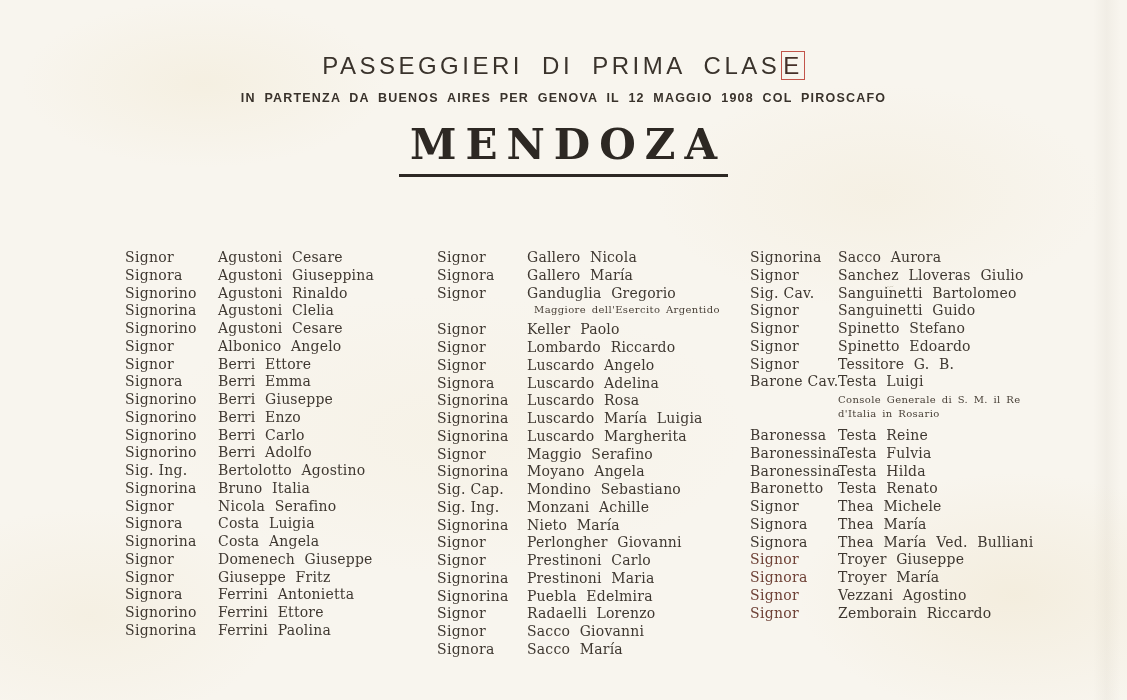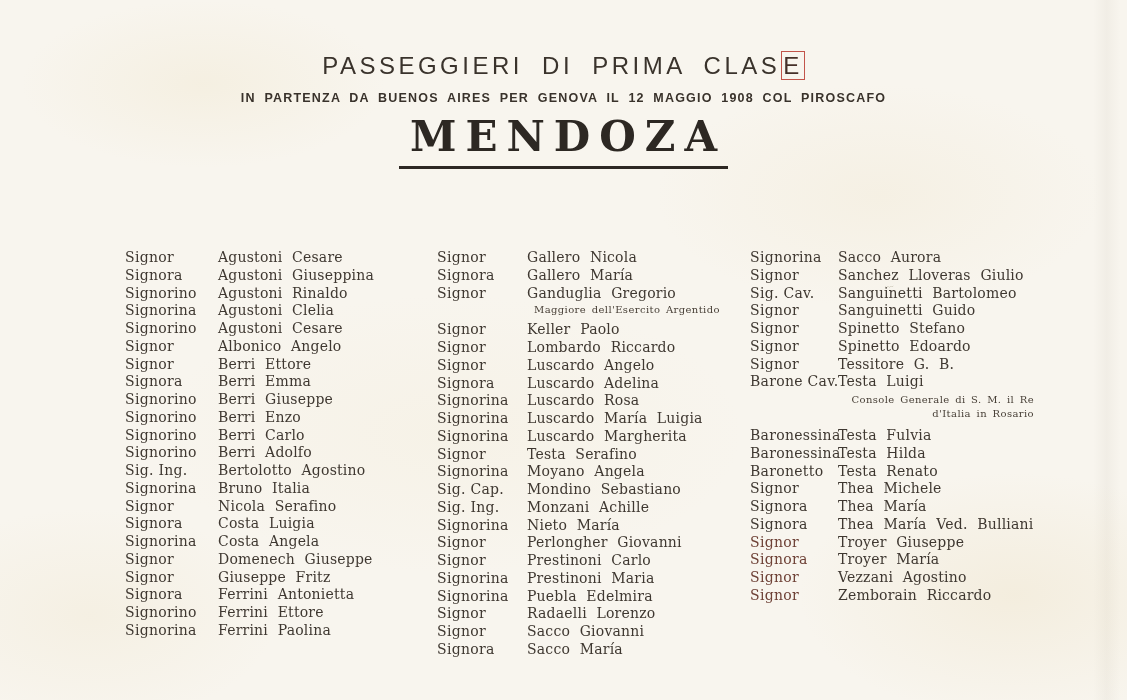--- a/index.html
+++ b/index.html
@@ -35,21 +35,21 @@
     margin-left:1px;
   }
   .title2 {
     top:91px;
     font-family:"Liberation Sans", sans-serif;
     font-weight:bold;
     font-size:12.5px; letter-spacing:1.2px; word-spacing:4px;
     color:#39322b;
     text-align:center;
   }
-  .shipline { top:112px; }
+  .shipline { top:120px; }
   .ship {
     display:inline-block;
     font-family:"DejaVu Serif", serif;
     font-weight:bold;
     font-size:42px; letter-spacing:9px;
     padding:0 2px 5px 11px;
     border-bottom:3px solid #2d2823;
     color:#2d2823;
   }
   .cmdline {
@@ -78,21 +78,21 @@
   .col3 .row .title { width:88px; }
   .row .name { word-spacing:5px; letter-spacing:0.2px; position:relative; }
 
   .row.tint .title { color:#6e4136; }
 
   .note {
     font-size:10px; color:#473f36; letter-spacing:0.4px; word-spacing:2px;
     white-space:nowrap;
   }
   .col2 .note { margin-left:97px; line-height:13px; margin-top:1px; margin-bottom:5px; }
-  .col3 .note { margin-left:88px; width:196px; text-align:right; line-height:13.5px; margin-top:2px; margin-bottom:7px; white-space:normal; }
+  .col3 .note { margin-left:88px; width:196px; text-align:left; line-height:13.5px; margin-top:2px; margin-bottom:7px; white-space:normal; }
 
   .squiggle {
     position:absolute;
     left:47px; top:9px;
     font-size:9px; color:#97927a;
     transform:rotate(-6deg);
     letter-spacing:-1px;
   }
 </style>
 </head>
@@ -234,21 +234,21 @@
       <div class="row">
         <span class="title">Signorina</span>
         <span class="name">Luscardo María Luigia</span>
       </div>
       <div class="row">
         <span class="title">Signorina</span>
         <span class="name">Luscardo Margherita</span>
       </div>
       <div class="row">
         <span class="title">Signor</span>
-        <span class="name">Testa Serafino</span>
+        <span class="name">Maggio Serafino</span>
       </div>
       <div class="row">
         <span class="title">Signorina</span>
         <span class="name">Moyano Angela</span>
       </div>
       <div class="row">
         <span class="title">Sig. Cap.</span>
         <span class="name">Mondino Sebastiano</span>
       </div>
       <div class="row">
@@ -316,20 +316,24 @@
       <div class="row">
         <span class="title">Signor</span>
         <span class="name">Tessitore G. B.</span>
       </div>
       <div class="row">
         <span class="title">Barone Cav.</span>
         <span class="name">Testa Luigi</span>
       </div>
       <div class="note"><span>Console Generale di S. M. il Re</span><br><span>d'Italia in Rosario</span></div>
       <div class="row">
+        <span class="title">Baronessa</span>
+        <span class="name">Testa Reine</span>
+      </div>
+      <div class="row">
         <span class="title">Baronessina</span>
         <span class="name">Testa Fulvia</span>
       </div>
       <div class="row">
         <span class="title">Baronessina</span>
         <span class="name">Testa Hilda</span>
       </div>
       <div class="row">
         <span class="title">Baronetto</span>
         <span class="name">Testa Renato</span>

